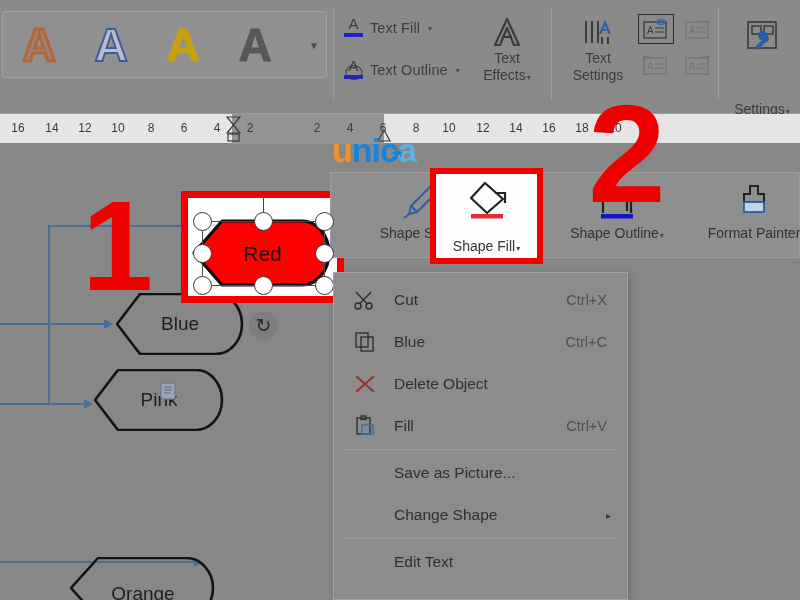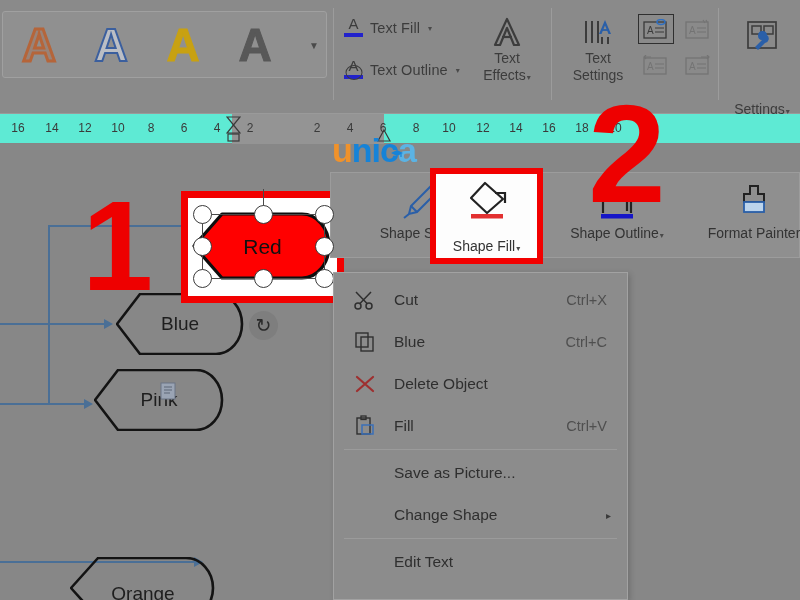--- a/index.html
+++ b/index.html
@@ -93,21 +93,21 @@
 
   .settings-icon {
     width: 42px; height: 36px;
     display: flex; align-items: center; justify-content: center;
   }
 
   
   .ruler {
     position: absolute; left: 0; top: 114px;
     width: 800px; height: 30px;
-    background: #5eead4;
+    background: #e5e5e5;
     border-bottom: 1px solid #868686;
   }
   .ruler-active {
     position: absolute; top: 0; left: 232px; width: 152px; height: 30px;
     background: #949494;
   }
   .tick {
     position: absolute; top: 7px;
     font-size: 12px; color: #3a3a3a;
     transform: translateX(-50%);
@@ -146,21 +146,21 @@
   .shape svg { position: absolute; left: 0; top: 0; }
   .shape .lbl { position: relative; z-index: 2; }
 
   
   .sel-wrap {
     position: absolute; left: 181px; top: 191px;
     width: 163px; height: 112px;
     border: 7px solid #f20000;
     background: #ffffff;
   }
-  .sel-inner { position: absolute; left: 0; top: 0; width: 100%; height: 100%; padding-left: 8px; }
+  .sel-inner { position: absolute; left: 0; top: 7px; width: 100%; height: 100%; padding-left: 8px; }
   .red-shape-label {
     position: absolute; left: 0; top: 0; width: 100%; height: 100%;
     display: flex; align-items: center; justify-content: center;
     font-size: 21px; color: #111; z-index: 3;
   }
   .handle {
     position: absolute; width: 19px; height: 19px;
     border-radius: 50%; background: #ffffff; border: 1.6px solid #3a3a3a;
     z-index: 5;
   }

